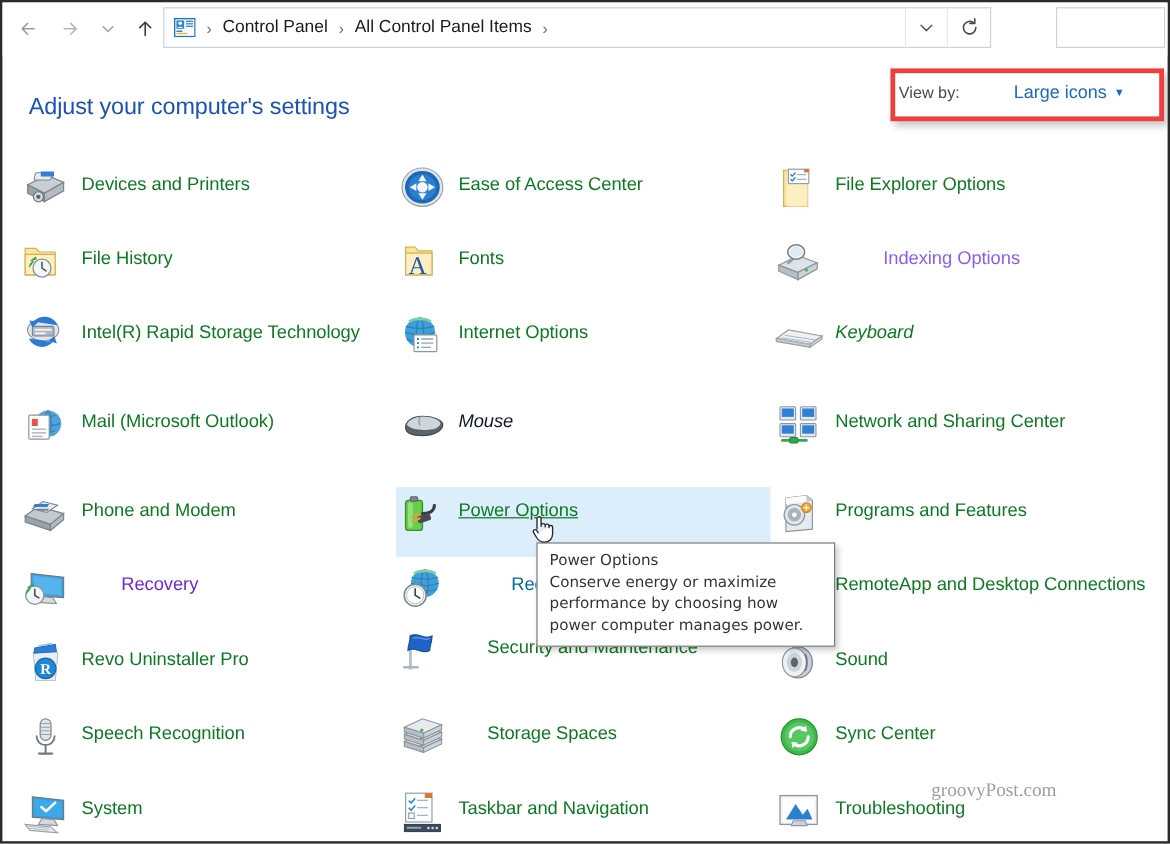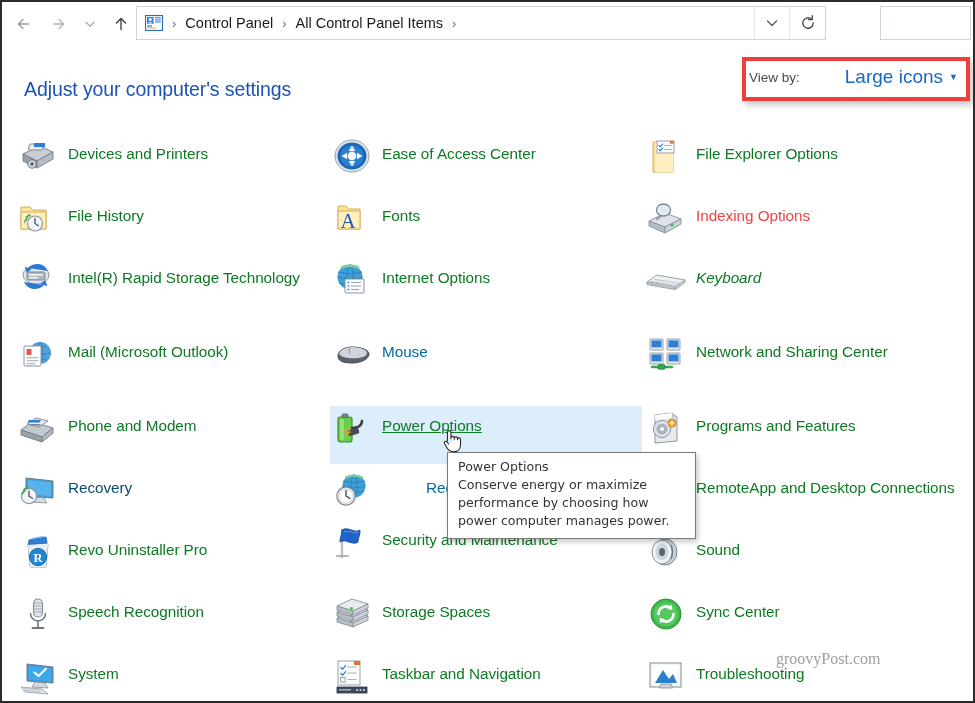--- a/index.html
+++ b/index.html
@@ -72,21 +72,21 @@
     white-space:nowrap;
   }
 
   
   #viewby-wrap{
     position:absolute;left:747px;top:60px;
     display:flex;align-items:center;height:30px;
     white-space:nowrap;
   }
   #viewby-label{font-size:13.5px;color:#4a4a4a;}
-  #viewby-value{font-size:19px;color:#1968c4;margin-left:9px;padding-left:36px;}
+  #viewby-value{font-size:15px;color:#1968c4;margin-left:9px;padding-left:36px;}
   #viewby-caret{font-size:9px;color:#1968c4;margin-left:6px;}
   #redbox{
     position:absolute;left:740px;top:55px;width:228px;height:44px;
     box-sizing:border-box;
     border:4px solid #ef3e3e;
     background:transparent;
     box-shadow:3px 4px 6px rgba(0,0,0,0.22);
   }
 
   
@@ -284,21 +284,21 @@
         <span class="ico"><svg viewBox="0 0 44 44">
             <g transform="translate(4,7)">
       <path d="M6 3 L33 6 L33 23 L6 21 Z" fill="#3fa3e0" stroke="#6f7880" stroke-width="1"></path>
       <path d="M8 5 L31 7.6 L31 21 L8 19 Z" fill="#55b4ec"></path>
       <path d="M14 22 L24 23 L27 28 L11 27 Z" fill="#d5dbe1" stroke="#8d959d" stroke-width="0.9"></path>
       <circle cx="9" cy="21" r="7.6" fill="#f2f5f8" stroke="#8a939b" stroke-width="1.1"></circle>
       <path d="M9 16v5.2l3.4 2.1" stroke="#4a525a" stroke-width="1.3" fill="none" stroke-linecap="round"></path>
       <path d="M1.4 21a7.6 7.6 0 0 1 7.3-7.6l-1.5-2.3-4.8 3.6 3.7.6" fill="#34a853"></path>
     </g>
           </svg></span>
-        <span class="lbl" style="color: #0c4a6e;">Recovery</span>
+        <span class="lbl" style="color: #6d28d9; margin-left: 33px;">Recovery</span>
       </div>
       <div class="cell col0" style="top: 396px; height: 58px;">
         <span class="ico"><svg viewBox="0 0 44 44">
             <g transform="translate(10,5)">
       <path d="M2 9h20l-2 23H4Z" fill="#dfe6ee" stroke="#97a0a9" stroke-width="1"></path>
       <path d="M2 9h20l-2 23H4Z" fill="#e9eef4"></path>
       <path d="M3 5 L20 2 L21 8 L2.4 9.4Z" fill="#2f7fd4" stroke="#2569b0" stroke-width="0.9"></path>
       <path d="M6 3.3 L17.5 1.3" stroke="#8fc3f2" stroke-width="1.2"></path>
       <circle cx="12" cy="22" r="8.6" fill="#1f86d8" stroke="#1668ad" stroke-width="1"></circle>
       <text x="12" y="27" font-family="Liberation Serif, serif" font-size="12.5" font-weight="bold" fill="#ffffff" text-anchor="middle">R</text>
@@ -371,21 +371,21 @@
         <span class="lbl" style="color: rgb(13, 122, 35);">Internet Options</span>
       </div>
       <div class="cell col1" style="top: 198px; height: 58px;">
         <span class="ico"><svg viewBox="0 0 44 44">
             <g transform="translate(4,13)">
       <path d="M4 11c0-5 6-9 14-9 9 0 17 3 17 7 0 5-8 9-17 9C7 18 4 15 4 11Z" fill="#5b646d" stroke="#41484f" stroke-width="1"></path>
       <path d="M5 9c1-4 7-7 13-7 8 0 15 3 15 6 0 2-2 3-4 4-7 2-20 2-24-3Z" fill="#cfd5db"></path>
       <path d="M16 2.4c-1 2-1 5 0 7" stroke="#8d959d" stroke-width="1" fill="none"></path>
     </g>
           </svg></span>
-        <span class="lbl" style="color: #0369a1;">Mouse</span>
+        <span class="lbl" style="color: #0f172a; font-style: italic;">Mouse</span>
       </div>
       <div class="cell col1 selected" style="top: 272px; height: 58px; background: rgb(220, 237, 251);">
         <span class="ico"><svg viewBox="0 0 44 44">
             <g transform="translate(5,5)">
       <rect x="3" y="6" width="14" height="25" rx="2.2" fill="#66cf4a" stroke="#3e8f2a" stroke-width="1.2"></rect>
       <rect x="5" y="8" width="4" height="21" rx="1.4" fill="#a6e68f" opacity="0.75"></rect>
       <rect x="7" y="3" width="6" height="3.6" rx="1" fill="#86868e" stroke="#5d5d65" stroke-width="0.9"></rect>
       <path d="M17 17c8 0 10-4 10-7" stroke="#3c3c42" stroke-width="2.6" fill="none" stroke-linecap="round"></path>
       <rect x="13" y="18" width="11" height="6" rx="1.4" fill="#4a4a52" transform="rotate(-18 18 21)"></rect>
       <path d="M9 19.5 L14.5 17.5 M9 23 L14.5 21" stroke="#d9a441" stroke-width="2.1" stroke-linecap="round"></path>
@@ -400,32 +400,32 @@
       <path d="M8 8c7 2 15 2 22 0M7.6 13c8 2.4 17 2.4 23 0M9 18c6 2 14 2 20 0" stroke="#2b7fb2" stroke-width="0.95" fill="none"></path>
       <path d="M19 1.5c-4 4-4 19 0 23M19 1.5c4 4 4 19 0 23" stroke="#2b7fb2" stroke-width="0.95" fill="none"></path>
       <path d="M10 5c4-3 14-3 18 0" stroke="#7fd0a0" stroke-width="2.2" fill="none"></path>
       <circle cx="11" cy="23" r="9.2" fill="#f3f6f9" stroke="#7c858d" stroke-width="1.2"></circle>
       <circle cx="11" cy="23" r="7.2" fill="#ffffff" stroke="#b7bfc6" stroke-width="0.8"></circle>
       <path d="M11 17.6v5.4l3.8 2.4" stroke="#3c444c" stroke-width="1.35" fill="none" stroke-linecap="round"></path>
     </g>
           </svg></span>
         <span class="lbl" style="color: #0369a1; margin-left: 44px;">Region</span>
       </div>
-      <div class="cell col1" style="top: 386px; height: 58px;">
+      <div class="cell col1" style="top: 386px; height: 58px; gap: 24px;">
         <span class="ico"><svg viewBox="0 0 44 44">
             <g transform="translate(5,6)">
       <path d="M7 4 L7 31" stroke="#b9c1c8" stroke-width="2.4" stroke-linecap="round"></path>
       <path d="M2 30 L13 30" stroke="#aeb6bd" stroke-width="2.2" stroke-linecap="round"></path>
       <path d="M7 4c6-4 12 4 18 0 0 6-2 8-2 12-6 4-12-4-18 0 0-5 2-7 2-12Z" fill="#1e63c7" stroke="#17509f" stroke-width="1"></path>
       <path d="M9 6c5-3 10 3 14 0" stroke="#5b92e0" stroke-width="1.1" fill="none"></path>
     </g>
           </svg></span>
         <span class="lbl" style="color: rgb(13, 122, 35);">Security and Maintenance</span>
       </div>
-      <div class="cell col1" style="top: 458px; height: 58px;">
+      <div class="cell col1" style="top: 458px; height: 58px; gap: 24px;">
         <span class="ico"><svg viewBox="0 0 44 44">
             <g transform="translate(5,9)">
       <g>
         <path d="M2 17 L17 10 L33 15 L18 22 Z" fill="#dde3e9" stroke="#8d959d" stroke-width="0.95"></path>
         <path d="M2 17 L2 21 L18 26 L18 22 Z" fill="#b6bec6" stroke="#8d959d" stroke-width="0.95"></path>
         <path d="M18 22 L33 15 L33 19 L18 26 Z" fill="#ccd3da" stroke="#8d959d" stroke-width="0.95"></path>
         <circle cx="16.5" cy="19.5" r="1.4" fill="#3fbf4a"></circle>
       </g>
       <g transform="translate(0,-6)">
         <path d="M2 17 L17 10 L33 15 L18 22 Z" fill="#dde3e9" stroke="#8d959d" stroke-width="0.95"></path>
@@ -480,21 +480,21 @@
             <g transform="translate(3,8)">
       <path d="M2 17 L18 9 L34 15 L18 23 Z" fill="#dde3e9" stroke="#8d959d" stroke-width="1"></path>
       <path d="M2 17 L2 22 L18 29 L18 23 Z" fill="#b6bec6" stroke="#8d959d" stroke-width="1"></path>
       <path d="M18 23 L34 15 L34 20 L18 29 Z" fill="#ccd3da" stroke="#8d959d" stroke-width="1"></path>
       <circle cx="25" cy="21" r="1.5" fill="#3fbf4a"></circle>
       <path d="M10 15 L17 9" stroke="#9aa2aa" stroke-width="2.4" stroke-linecap="round"></path>
       <ellipse cx="16.5" cy="6" rx="7" ry="6" fill="#eef3f7" stroke="#7c858d" stroke-width="1.3"></ellipse>
       <ellipse cx="16.5" cy="6" rx="5" ry="4.2" fill="#dbe6f0" opacity="0.8"></ellipse>
     </g>
           </svg></span>
-        <span class="lbl" style="color: #ef4444;">Indexing Options</span>
+        <span class="lbl" style="color: #8b5cf6; margin-left: 40px;">Indexing Options</span>
       </div>
       <div class="cell col2" style="top: 124px; height: 58px;">
         <span class="ico"><svg viewBox="0 0 44 44">
             <g transform="translate(2,15)">
       <path d="M1 9 L11 2 L39 7 L29 14 Z" fill="#eef1f4" stroke="#98a0a8" stroke-width="1"></path>
       <path d="M1 9 L1 11.5 L29 16.5 L29 14 Z" fill="#c6ced5" stroke="#98a0a8" stroke-width="1"></path>
       <path d="M29 14 L39 7 L39 9.5 L29 16.5 Z" fill="#d8dee4" stroke="#98a0a8" stroke-width="1"></path>
       <path d="M5 8.4 L32.5 12.6 M4.2 10 L31.5 14.2 M8 6.3 L35 10.5" stroke="#b1b9c0" stroke-width="0.85"></path>
     </g>
           </svg></span>

